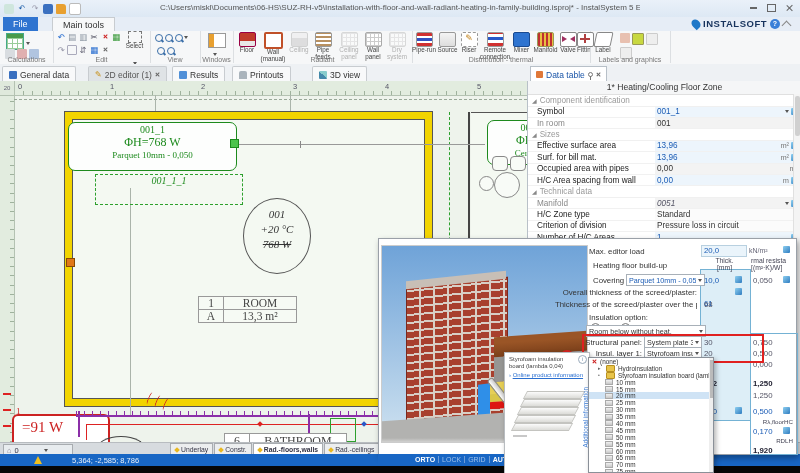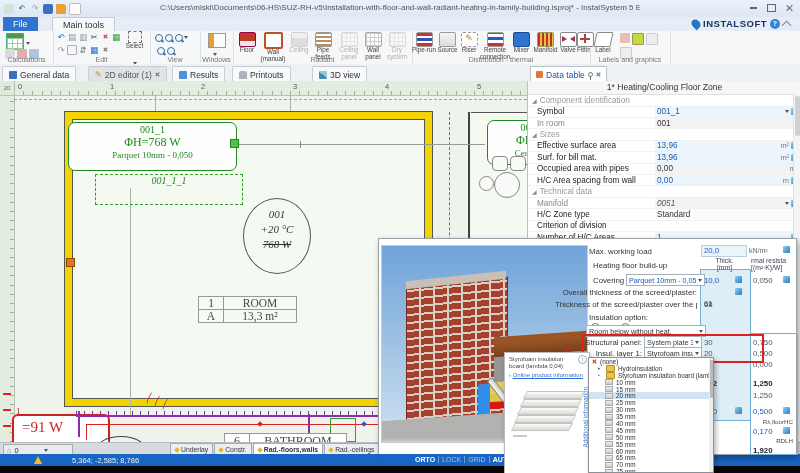--- a/index.html
+++ b/index.html
@@ -597,20 +597,24 @@
     </div>
     <div class="prow">
       <div class="plab">H/C Zone type</div>
       <div class="pcell" style="background:#fbfbfb;">
           <span class="pv">Standard</span>
           <span class="dar sm"></span>
         </div>
     </div>
     <div class="prow">
       <div class="plab">Criterion of division</div>
+      <div class="pcell" style="background:#fbfbfb;">
+          <span class="pv">Pressure loss in circuit</span>
+          <span class="dar sm"></span>
+        </div>
     </div>
     <div class="prow">
       <div class="plab">Number of H/C Areas</div>
       <div class="pcell">
           <span class="pv blue">1</span>
           <span class="dbi"></span>
         </div>
     </div>
     <div class="prow sel">
       <div class="plab">Floor build-up ...</div>
@@ -680,21 +684,21 @@
       <div class="abs" style="left:0;top:192px;width:207px;height:10px;background:linear-gradient(rgba(255,255,255,0),#fff);"></div>
       <div class="pipe3d" style="left:118px;top:128px;"></div>
       <div class="pipe3d" style="left:168px;top:120px;"></div>
       <div class="ploop" style="left:128px;top:112px;"></div>
       <div class="ploop" style="left:178px;top:104px;"></div>
     </div>
 
     <div class="abs thickcol"></div>
     <div class="abs resistcol"></div>
 
-    <div class="abs plabel" style="left:210px;top:8px;">Max. working load</div>
+    <div class="abs plabel" style="left:210px;top:8px;">Max. editor load</div>
     <div class="abs" style="left:322px;top:6px;width:42px;height:10px;background:#eaf4fb;border:1px solid #b8d0e0;color:#1b5cb5;font-size:7.8px;padding-left:2px;">20,0</div>
     <div class="abs" style="left:370px;top:8px;font-size:7px;color:#667;">kN/m²</div>
     <div class="abs dbi" style="left:404px;top:7px;"></div>
 
     <div class="abs plabel" style="left:214px;top:22px;">Heating floor build-up</div>
     <div class="abs" style="left:322px;top:18px;width:47px;text-align:center;font-size:6.8px;color:#445;line-height:1.1;">
       <div>Thick.</div>
         <div>[mm]</div>
     </div>
     <div class="abs nw" style="left:372px;top:18px;width:44px;font-size:6.8px;color:#445;line-height:1.1;">

